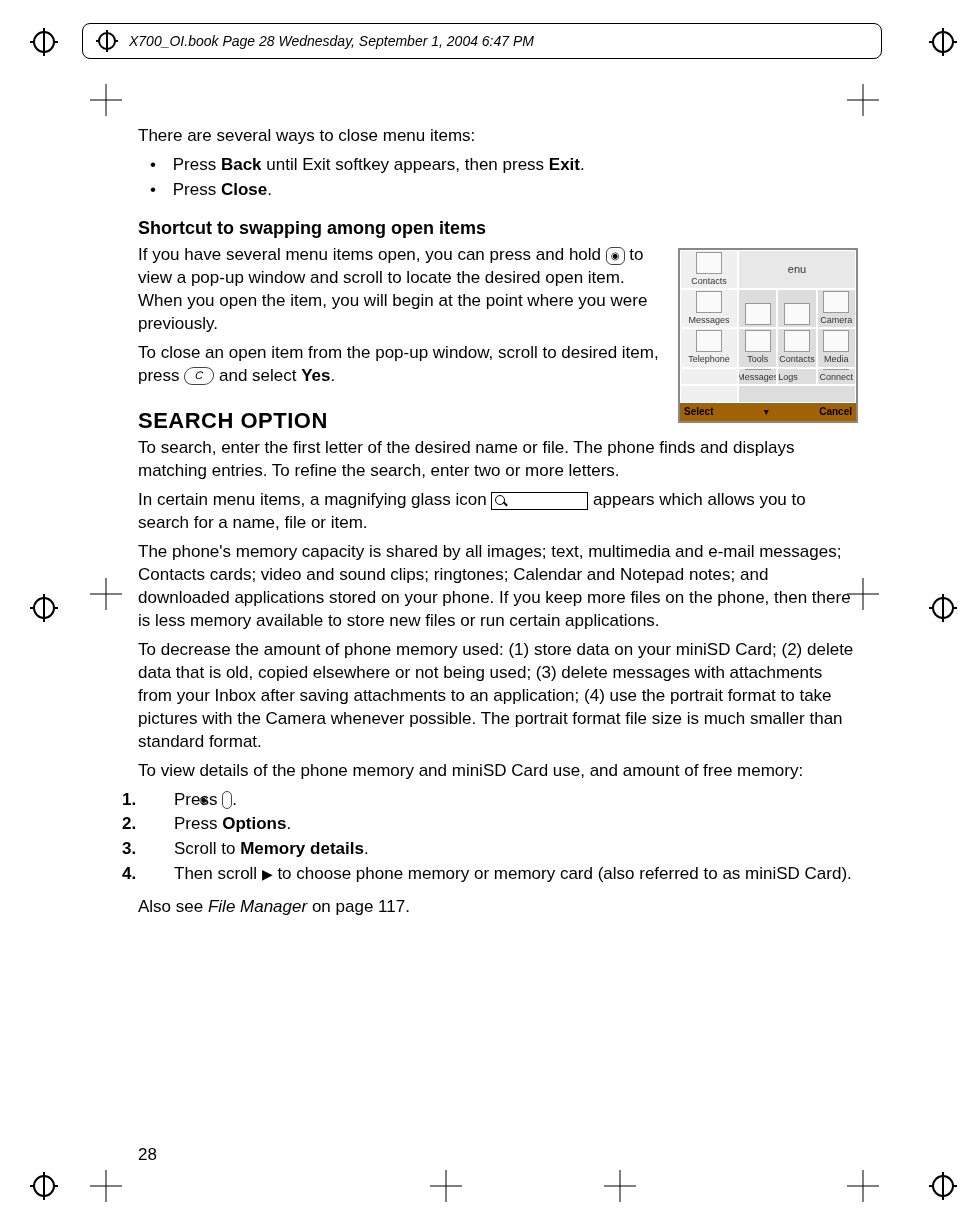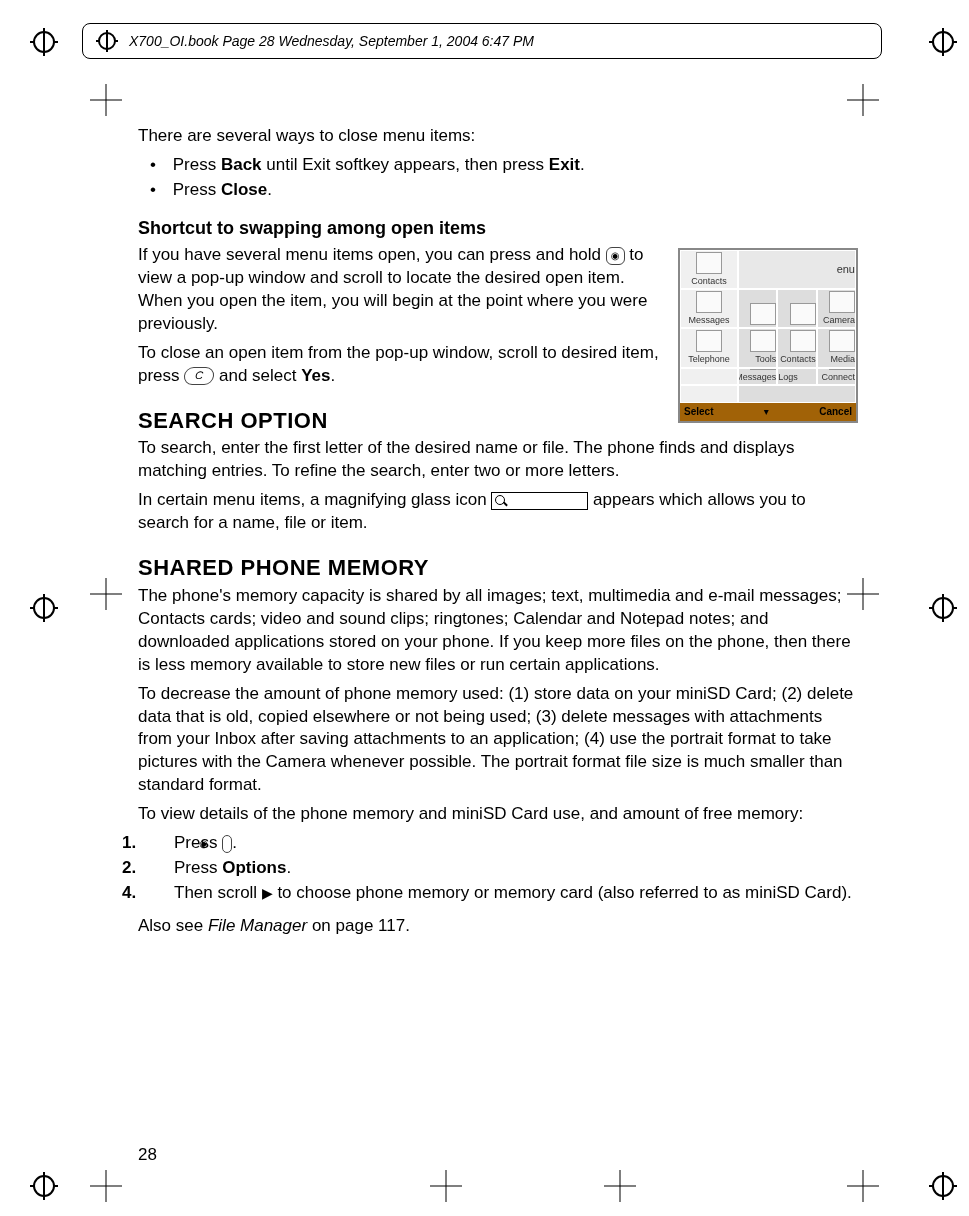--- a/index.html
+++ b/index.html
@@ -156,21 +156,21 @@
     background: #eee;
     font-size: 10px;
     box-sizing: border-box;
     display: grid;
     grid-template-columns: 58px 1fr 1fr 1fr;
     grid-template-rows: 1fr 1fr 1fr 1fr 1fr 18px;
   }
   .float-fig .cell {
     border: 1px solid #fff;
     display:flex; flex-direction:column;
-    align-items:flex-end; justify-content:flex-end;
+    align-items:center; justify-content:flex-end;
     padding-bottom:1px;
     background:#ddd;
     font-size:9px;
     color:#333;
     overflow:hidden;
   }
   .float-fig .cell.title { grid-column: 2 / 5; background:#e8e8e8; justify-content:center; font-size:11px; }
   .float-fig .bot {
     grid-column: 1 / 5;
     background:#a16207;
@@ -349,33 +349,35 @@
   <p>
     <span>To close an open item from the pop-up window, scroll to desired item, press </span><span class="key c">C</span><span> and select </span><span class="b">Yes</span><span>.</span>
   </p>
 
   <div class="h-main">SEARCH OPTION</div>
   <p style="clear:both">To search, enter the first letter of the desired name or file. The phone finds and displays matching entries. To refine the search, enter two or more letters.</p>
   <p>
     <span>In certain menu items, a magnifying glass icon </span><span class="searchfield"></span><span> appears which allows you to search for a name, file or item.</span>
   </p>
 
-  <div class="h-main">SHARED PHONE MEMORY</div>
   <p>The phone's memory capacity is shared by all images; text, multimedia and e-mail messages; Contacts cards; video and sound clips; ringtones; Calendar and Notepad notes; and downloaded applications stored on your phone. If you keep more files on the phone, then there is less memory available to store new files or run certain applications.</p>
   <p>To decrease the amount of phone memory used: (1) store data on your miniSD Card; (2) delete data that is old, copied elsewhere or not being used; (3) delete messages with attachments from your Inbox after saving attachments to an application; (4) use the portrait format to take pictures with the Camera whenever possible. The portrait format file size is much smaller than standard format.</p>
   <p>To view details of the phone memory and miniSD Card use, and amount of free memory:</p>
 
   <ol class="numbers">
     <li>
       <span class="n">1.</span><span>Press </span><span class="key menu"></span><span>.</span>
     </li>
     <li>
       <span class="n">2.</span><span>Press </span><span class="b">Options</span><span>.</span>
     </li>
     <li>
+      <span class="n">3.</span><span>Scroll to </span><span class="b">Memory details</span><span>.</span>
+    </li>
+    <li>
       <span class="n">4.</span><span>Then scroll </span><span class="arrow-right">▶</span><span> to choose phone memory or memory card (also referred to as miniSD Card).</span>
     </li>
   </ol>
 
   <p>
     <span>Also see </span><span class="i">File Manager</span><span> on page 117.</span>
   </p>
 
 </div>
 

